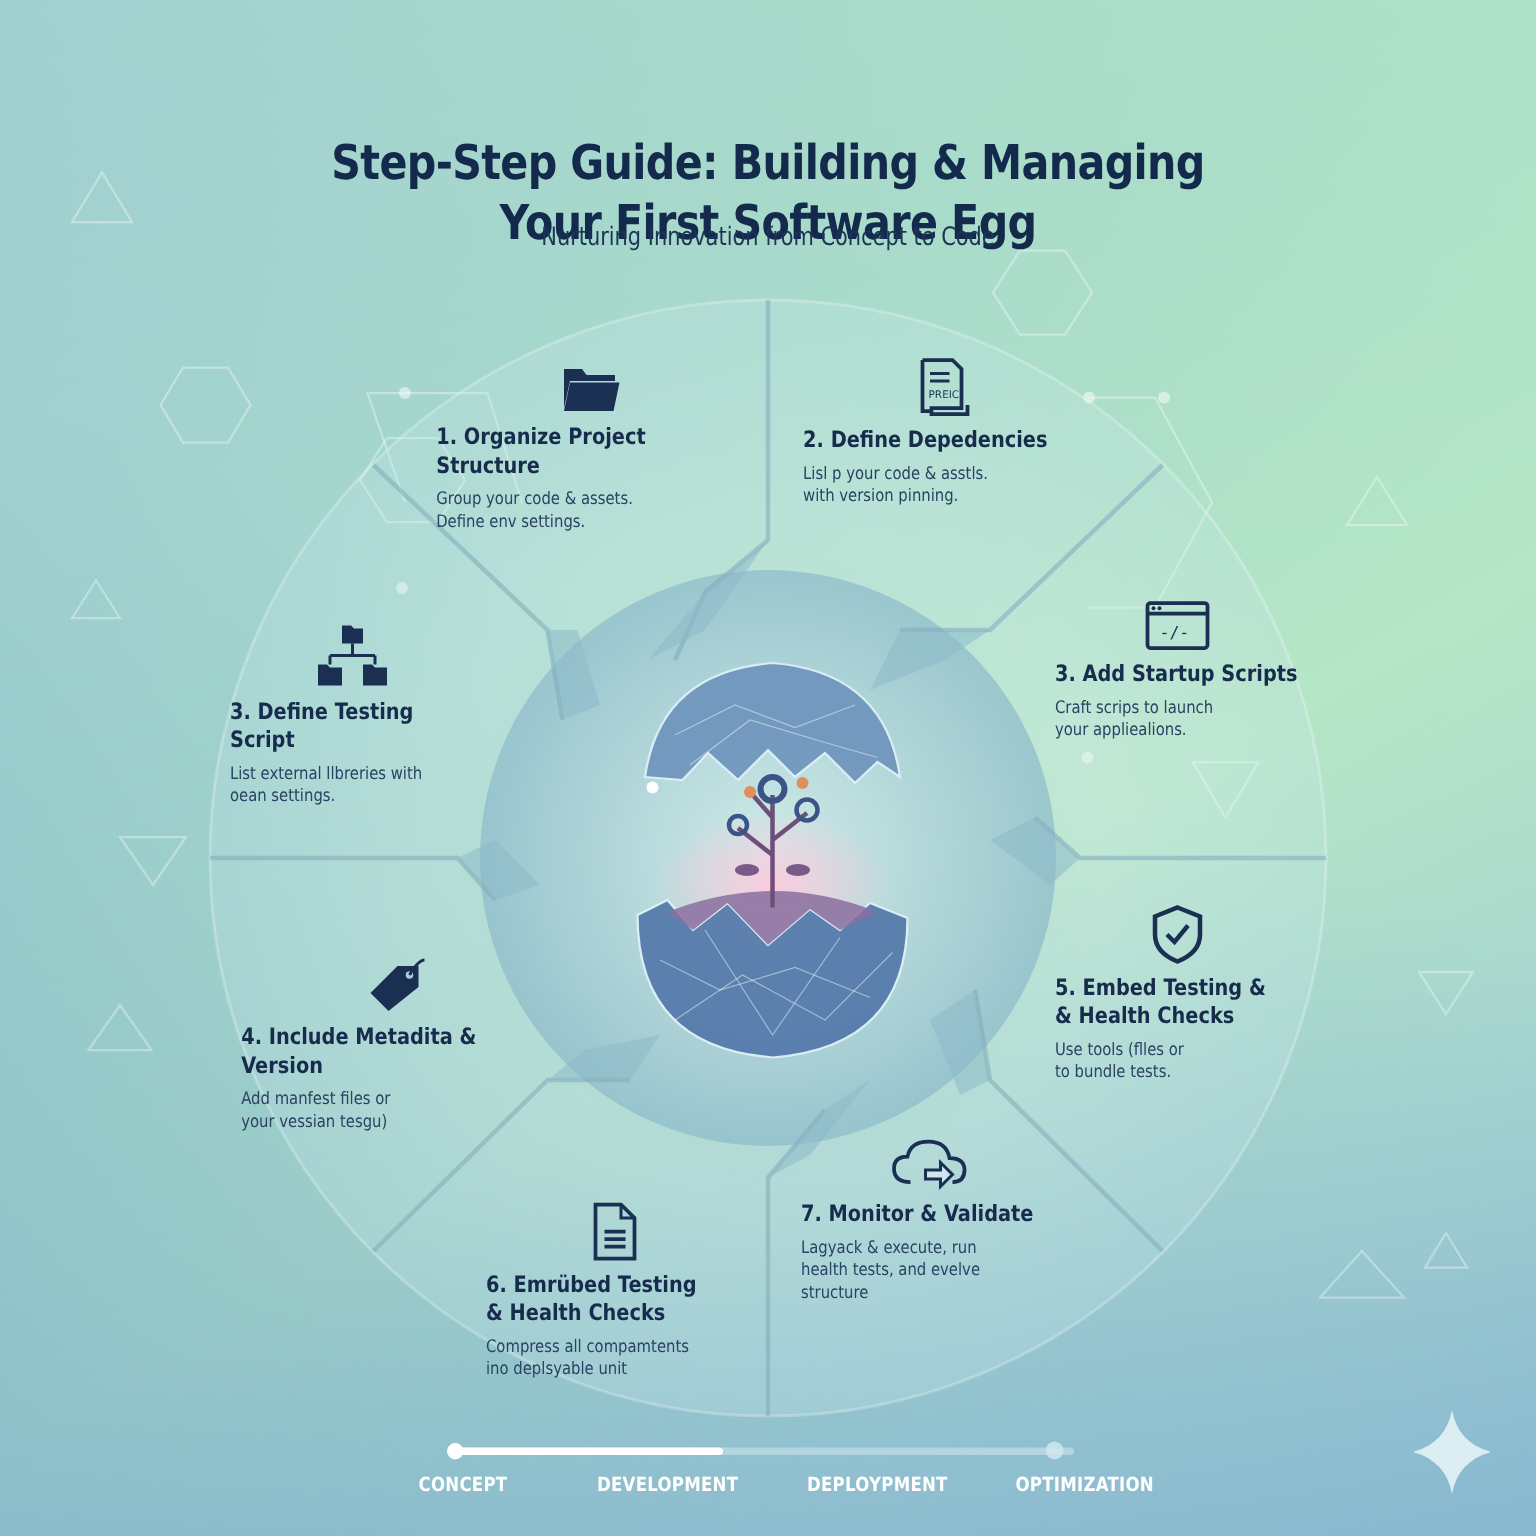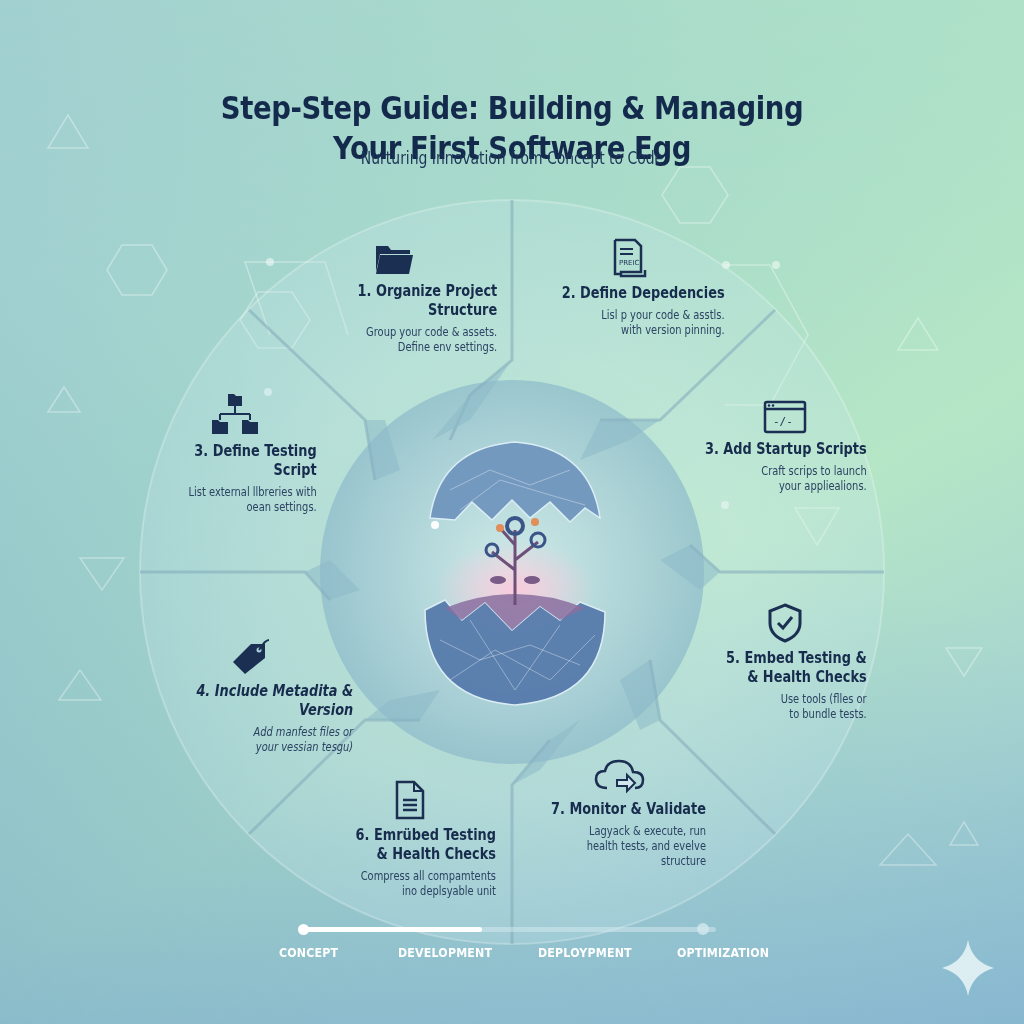--- a/index.html
+++ b/index.html
@@ -22,38 +22,38 @@
     transform: scaleX(0.86); transform-origin: center top;
   }
   .subtitle {
     position: absolute; left: 0; right: 0; top: 148px;
     text-align: center; color: #1c3457;
     font-family: "DejaVu Sans", sans-serif; font-size: 17px;
     transform: scaleX(0.82); transform-origin: center top;
   }
   .wheel { position: absolute; left: 0; top: 0; width: 1024px; height: 1024px; pointer-events: none; }
   .step {
-    position: absolute; text-align: right; color: #172c4d;
+    position: absolute; text-align: left; color: #172c4d;
   }
   .step .icon { display: block; margin: 0 auto 6px auto; }
   .step .label {
     font-family: "DejaVu Sans", sans-serif; font-weight: bold;
     font-size: 15px; line-height: 19px; color: #172c4d;
     transform: scaleX(0.86); transform-origin: center;
     white-space: pre-line;
   }
   .step .desc {
     margin-top: 5px;
     font-family: "DejaVu Sans", sans-serif;
     font-size: 11.5px; line-height: 15px; color: #2b4262;
     transform: scaleX(0.86); transform-origin: center;
     white-space: pre-line;
   }
   .timeline {
-    position: absolute; left: 260px; top: 910px; width: 540px; height: 70px;
+    position: absolute; left: 260px; top: 948px; width: 540px; height: 70px;
   }
   .track {
     position: absolute; left: 42px; top: 17px; width: 414px; height: 5px;
     background: rgba(210,232,238,0.55); border-radius: 3px;
   }
   .fill {
     position: absolute; left: 42px; top: 17px; width: 180px; height: 5px;
     background: #ffffff; border-radius: 3px;
   }
   .knob-start { position: absolute; left: 38px; top: 14px; width: 11px; height: 11px; background: #fff; border-radius: 50%; }
@@ -192,21 +192,21 @@
     <path d="M4,2 L4,36 L10,36" fill="none" stroke="#1b2f52" stroke-width="2.5"></path>
     <line x1="9" y1="11" x2="22" y2="11" stroke="#1b2f52" stroke-width="2"></line>
     <line x1="9" y1="16" x2="22" y2="16" stroke="#1b2f52" stroke-width="2"></line>
     <text x="8" y="27" font-size="7" font-family="DejaVu Sans, sans-serif" fill="#1b2f52">PREIC</text>
   </svg>
   <div class="label">2. Define Depedencies</div>
   <div class="desc">Lisl  p your code &amp; asstls.
 with version pinning.</div>
 </div>
 
-<div class="step" style="left:140px;top:392px;width:190px;">
+<div class="step" style="left:140px;top:415px;width:190px;">
   <svg class="icon" width="50" height="44" viewBox="0 0 50 44">
     <path d="M18,2 L24,2 L26,4 L32,4 L32,14 L18,14 Z" fill="#1b2f52"></path>
     <path d="M25,14 L25,22 M10,22 L40,22 M10,22 L10,28 M40,22 L40,28" stroke="#1b2f52" stroke-width="2" fill="none"></path>
     <path d="M2,28 L8,28 L10,30 L18,30 L18,42 L2,42 Z" fill="#1b2f52"></path>
     <path d="M32,28 L38,28 L40,30 L48,30 L48,42 L32,42 Z" fill="#1b2f52"></path>
   </svg>
   <div class="label">3. Define Testing
 Script</div>
   <div class="desc">List external llbreries with
 oean settings.</div>
@@ -218,21 +218,21 @@
     <line x1="2" y1="9" x2="42" y2="9" stroke="#1b2f52" stroke-width="2.5"></line>
     <circle cx="6" cy="5.5" r="1.3" fill="#1b2f52"></circle>
     <circle cx="10" cy="5.5" r="1.3" fill="#1b2f52"></circle>
     <text x="10" y="25" font-size="11" font-family="DejaVu Sans Mono, monospace" fill="#1b2f52">-/-</text>
   </svg>
   <div class="label">3. Add Startup Scripts</div>
   <div class="desc">Craft scrips to launch
 your appliealions.</div>
 </div>
 
-<div class="step" style="left:130px;top:638px;width:240px;font-style:italic;">
+<div class="step" style="left:144px;top:638px;width:240px;">
   <svg class="icon" width="42" height="38" viewBox="0 0 42 38">
     <path d="M22,6 L36,6 L36,20 L16,36 L4,24 Z" fill="#1b2f52" transform="rotate(0 20 20)"></path>
     <circle cx="30" cy="12" r="2.5" fill="#a9cfd9"></circle>
     <path d="M30,12 Q36,2 40,2" stroke="#1b2f52" stroke-width="2" fill="none"></path>
   </svg>
   <div class="label">4. Include Metadita &amp; Version</div>
   <div class="desc">Add manfest files or
 your vessian tesgu)</div>
 </div>
 
@@ -240,21 +240,21 @@
   <svg class="icon" width="36" height="40" viewBox="0 0 36 40">
     <path d="M18,2 L33,8 L33,20 Q33,32 18,38 Q3,32 3,20 L3,8 Z" fill="none" stroke="#1b2f52" stroke-width="3"></path>
     <path d="M11,20 L16,25 L25,14" fill="none" stroke="#1b2f52" stroke-width="3"></path>
   </svg>
   <div class="label">5. Embed Testing &amp;
 &amp; Health Checks</div>
   <div class="desc">Use tools (flles or
 to bundle tests.</div>
 </div>
 
-<div class="step" style="left:310px;top:780px;width:200px;">
+<div class="step" style="left:310px;top:801px;width:200px;">
   <svg class="icon" width="32" height="40" viewBox="0 0 32 40">
     <path d="M3,2 L20,2 L29,11 L29,38 L3,38 Z" fill="none" stroke="#1b2f52" stroke-width="2.5"></path>
     <path d="M20,2 L20,11 L29,11" fill="none" stroke="#1b2f52" stroke-width="2"></path>
     <line x1="9" y1="20" x2="23" y2="20" stroke="#1b2f52" stroke-width="2.5"></line>
     <line x1="9" y1="25" x2="23" y2="25" stroke="#1b2f52" stroke-width="2.5"></line>
     <line x1="9" y1="30" x2="23" y2="30" stroke="#1b2f52" stroke-width="2.5"></line>
   </svg>
   <div class="label">6. Emrübed Testing
 &amp; Health Checks</div>
   <div class="desc">Compress all compamtents

